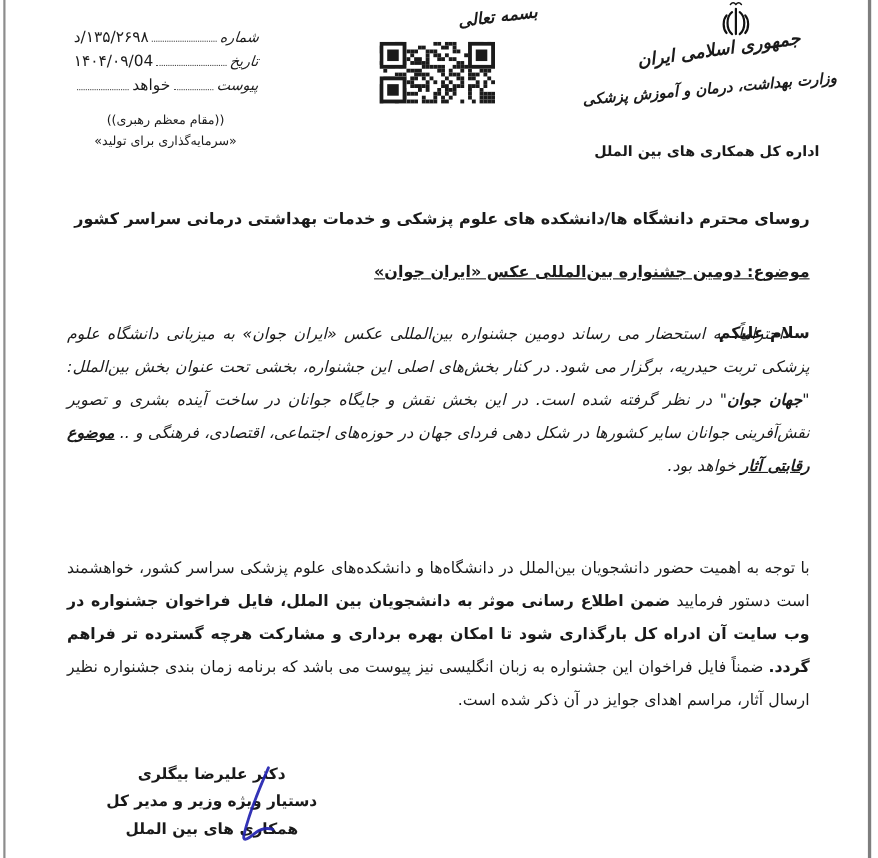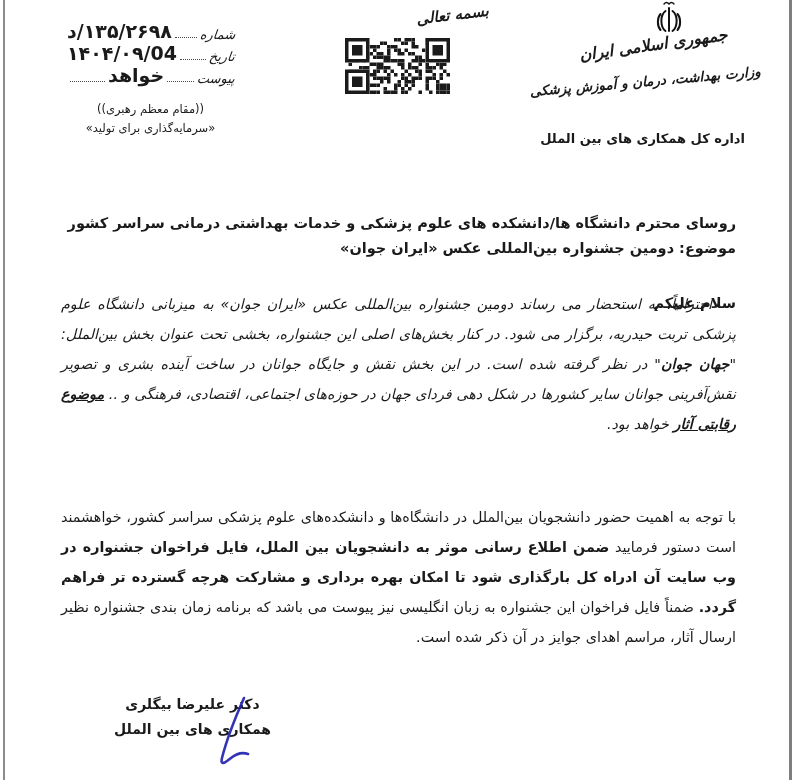--- a/index.html
+++ b/index.html
@@ -11,21 +11,21 @@
   .edge{position:absolute; top:0; height:780px; background:#8c8c8c;}
   .edge-left{left:3px; width:2px;}
   .edge-right{left:789px; width:3px; background:#7e7e7e;}
 
   
   .refblock{position:absolute; top:20px; right:563px; width:168px;}
   .refrow{display:flex; align-items:flex-end; height:22px;}
   .reflabel{font-style:italic; font-size:13px; transform:skewX(-6deg); white-space:nowrap;}
   .leader{flex:1; border-bottom:1.6px dotted #4a4a4a; margin:0 3px 4px 3px; min-width:10px;}
   .leader2{flex:1.3; border-bottom:1.6px dotted #4a4a4a; margin:0 3px 4px 3px;}
-  .refval{font-weight:bold; font-size:19px; white-space:nowrap;}
+  .refval{font-weight:normal; font-size:14px; white-space:nowrap;}
 
   .slogans{position:absolute; top:100px; right:565px; width:165px; text-align:center;}
   .slogan{font-size:11.5px; line-height:19px; white-space:nowrap;}
 
   
   .besmele{position:absolute; top:6px; left:405px; width:95px; text-align:center;
     font-size:15px; font-style:italic; transform:rotate(-7deg); font-weight:bold;}
   .qr{position:absolute; top:38px; left:345px; width:105px; height:57px;}
 
   
@@ -35,22 +35,22 @@
     white-space:nowrap;}
   .gov2{position:absolute; top:72px; left:556px; width:205px; text-align:center;
     font-size:13.5px; font-style:italic; font-weight:bold; transform:rotate(-5deg);
     white-space:nowrap;}
   .office{position:absolute; top:113px; right:53px; font-weight:bold; font-size:13px;
     white-space:nowrap;margin-top:18px;}
 
   
   .bodyline{position:absolute; right:62px; width:675px; font-size:14.5px; font-weight:bold;
     text-align:right;}
-  .addressee{top:215px;}
-  .subject{top:240px;}
+  .addressee{top:192px;}
+  .subject{top:240px;text-decoration:underline;}
   .salutation{top:295px;}
   .para{position:absolute; right:62px; width:675px; font-size:14.3px; line-height:30px;
     text-align:justify; text-align-last:right;}
   .p1{top:289px; text-indent:24px;font-style:italic;}
   .p2{top:502px;}
   .para .b{font-weight:bold;}
   .para .u{text-decoration:underline;}
 
   
   .sig{position:absolute; top:692px; right:508px; width:195px; text-align:center;
@@ -342,18 +342,19 @@
   <div class="office">اداره کل همکاری های بین الملل</div>
 
   <div class="bodyline addressee">روسای محترم دانشگاه ها/دانشکده های علوم پزشکی و خدمات بهداشتی درمانی سراسر کشور</div>
   <div class="bodyline subject">موضوع: دومین جشنواره بین‌المللی عکس «ایران جوان»</div>
   <div class="bodyline salutation">سلام علیکم</div>
   <div class="para p1"><span>احتراماً، به استحضار می رساند دومین جشنواره بین‌المللی عکس «ایران جوان» به میزبانی دانشگاه علوم پزشکی تربت حیدریه، برگزار می شود. در کنار بخش‌های اصلی این جشنواره، بخشی تحت عنوان بخش بین‌الملل: "</span><span class="b">جهان جوان</span><span>" در نظر گرفته شده است. در این بخش نقش و جایگاه جوانان در ساخت آینده بشری و تصویر نقش‌آفرینی جوانان سایر کشورها در شکل دهی فردای جهان در حوزه‌های اجتماعی، اقتصادی، فرهنگی و .. </span><span class="b u">موضوع رقابتی آثار</span><span> خواهد بود.</span></div>
   <div class="para p2"><span>با توجه به اهمیت حضور دانشجویان بین‌الملل در دانشگاه‌ها و دانشکده‌های علوم پزشکی سراسر کشور، خواهشمند است دستور فرمایید </span><span class="b">ضمن اطلاع رسانی موثر به دانشجویان بین الملل، فایل فراخوان جشنواره در وب سایت آن ادراه کل بارگذاری شود تا امکان بهره برداری و مشارکت هرچه گسترده تر فراهم گردد.</span><span> ضمناً فایل فراخوان این جشنواره به زبان انگلیسی نیز پیوست می باشد که برنامه زمان بندی جشنواره نظیر ارسال آثار، مراسم اهدای جوایز در آن ذکر شده است.</span></div>
 
   <div class="sig">
     <div>دکتر علیرضا بیگلری</div>
+    <div>دستیار ویژه وزیر و مدیر کل</div>
     <div>همکاری های بین الملل</div>
   </div>
   <svg class="ink" viewBox="0 0 70 84" xmlns="http://www.w3.org/2000/svg">
     <path id="inkpath" d="M46 4 C38 22 28 48 24 64 C22 72 27 69 33 64 C38 60 44 58 50 60" fill="none" stroke="#2222b0" stroke-width="2.6" stroke-linecap="round" opacity="0.92"></path>
   </svg>
 </div>
 
 </body></html>

